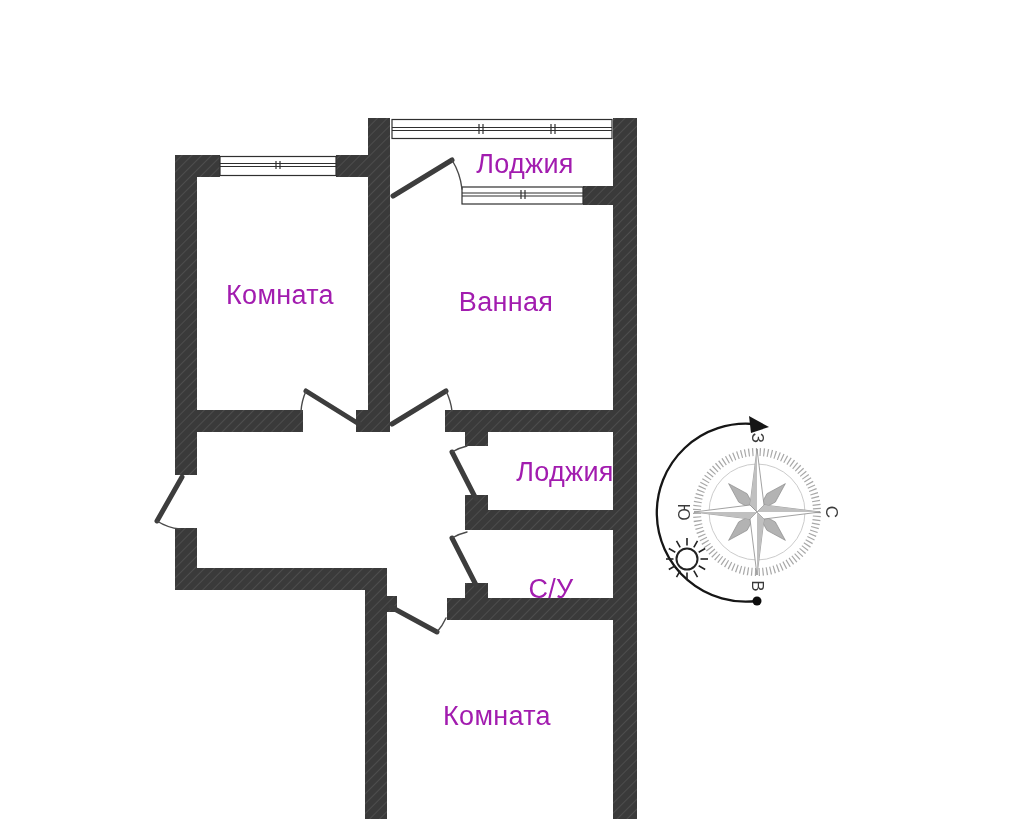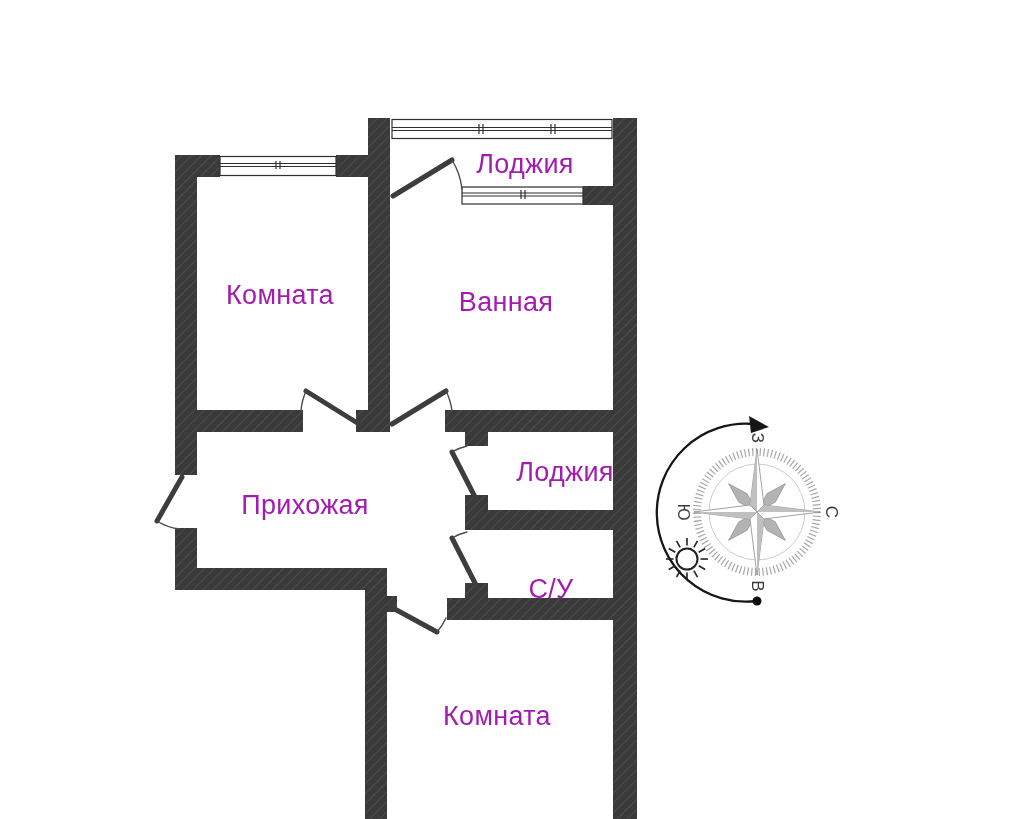--- a/index.html
+++ b/index.html
@@ -154,18 +154,17 @@
       <line x1="687" y1="545.5" x2="687" y2="538"></line>
       <line x1="693.8" y1="547.3" x2="697.5" y2="540.8"></line>
       <line x1="698.7" y1="552.2" x2="705.2" y2="548.5"></line>
     </g>
   </svg>
 
   <div class="room-label" style="left:525px;top:164px">Лоджия</div>
   <div class="room-label" style="left:280px;top:295px">Комната</div>
   <div class="room-label" style="left:506px;top:302px">Ванная</div>
   <div class="room-label" style="left:565px;top:472px">Лоджия</div>
-  <div class="room-label" style="left:305px;top:505px">Прихожая</div>
   <div class="room-label" style="left:551px;top:589px">С/У</div>
   <div class="room-label" style="left:497px;top:716px">Комната</div>
 
 
 </div>
 
 </body></html>

